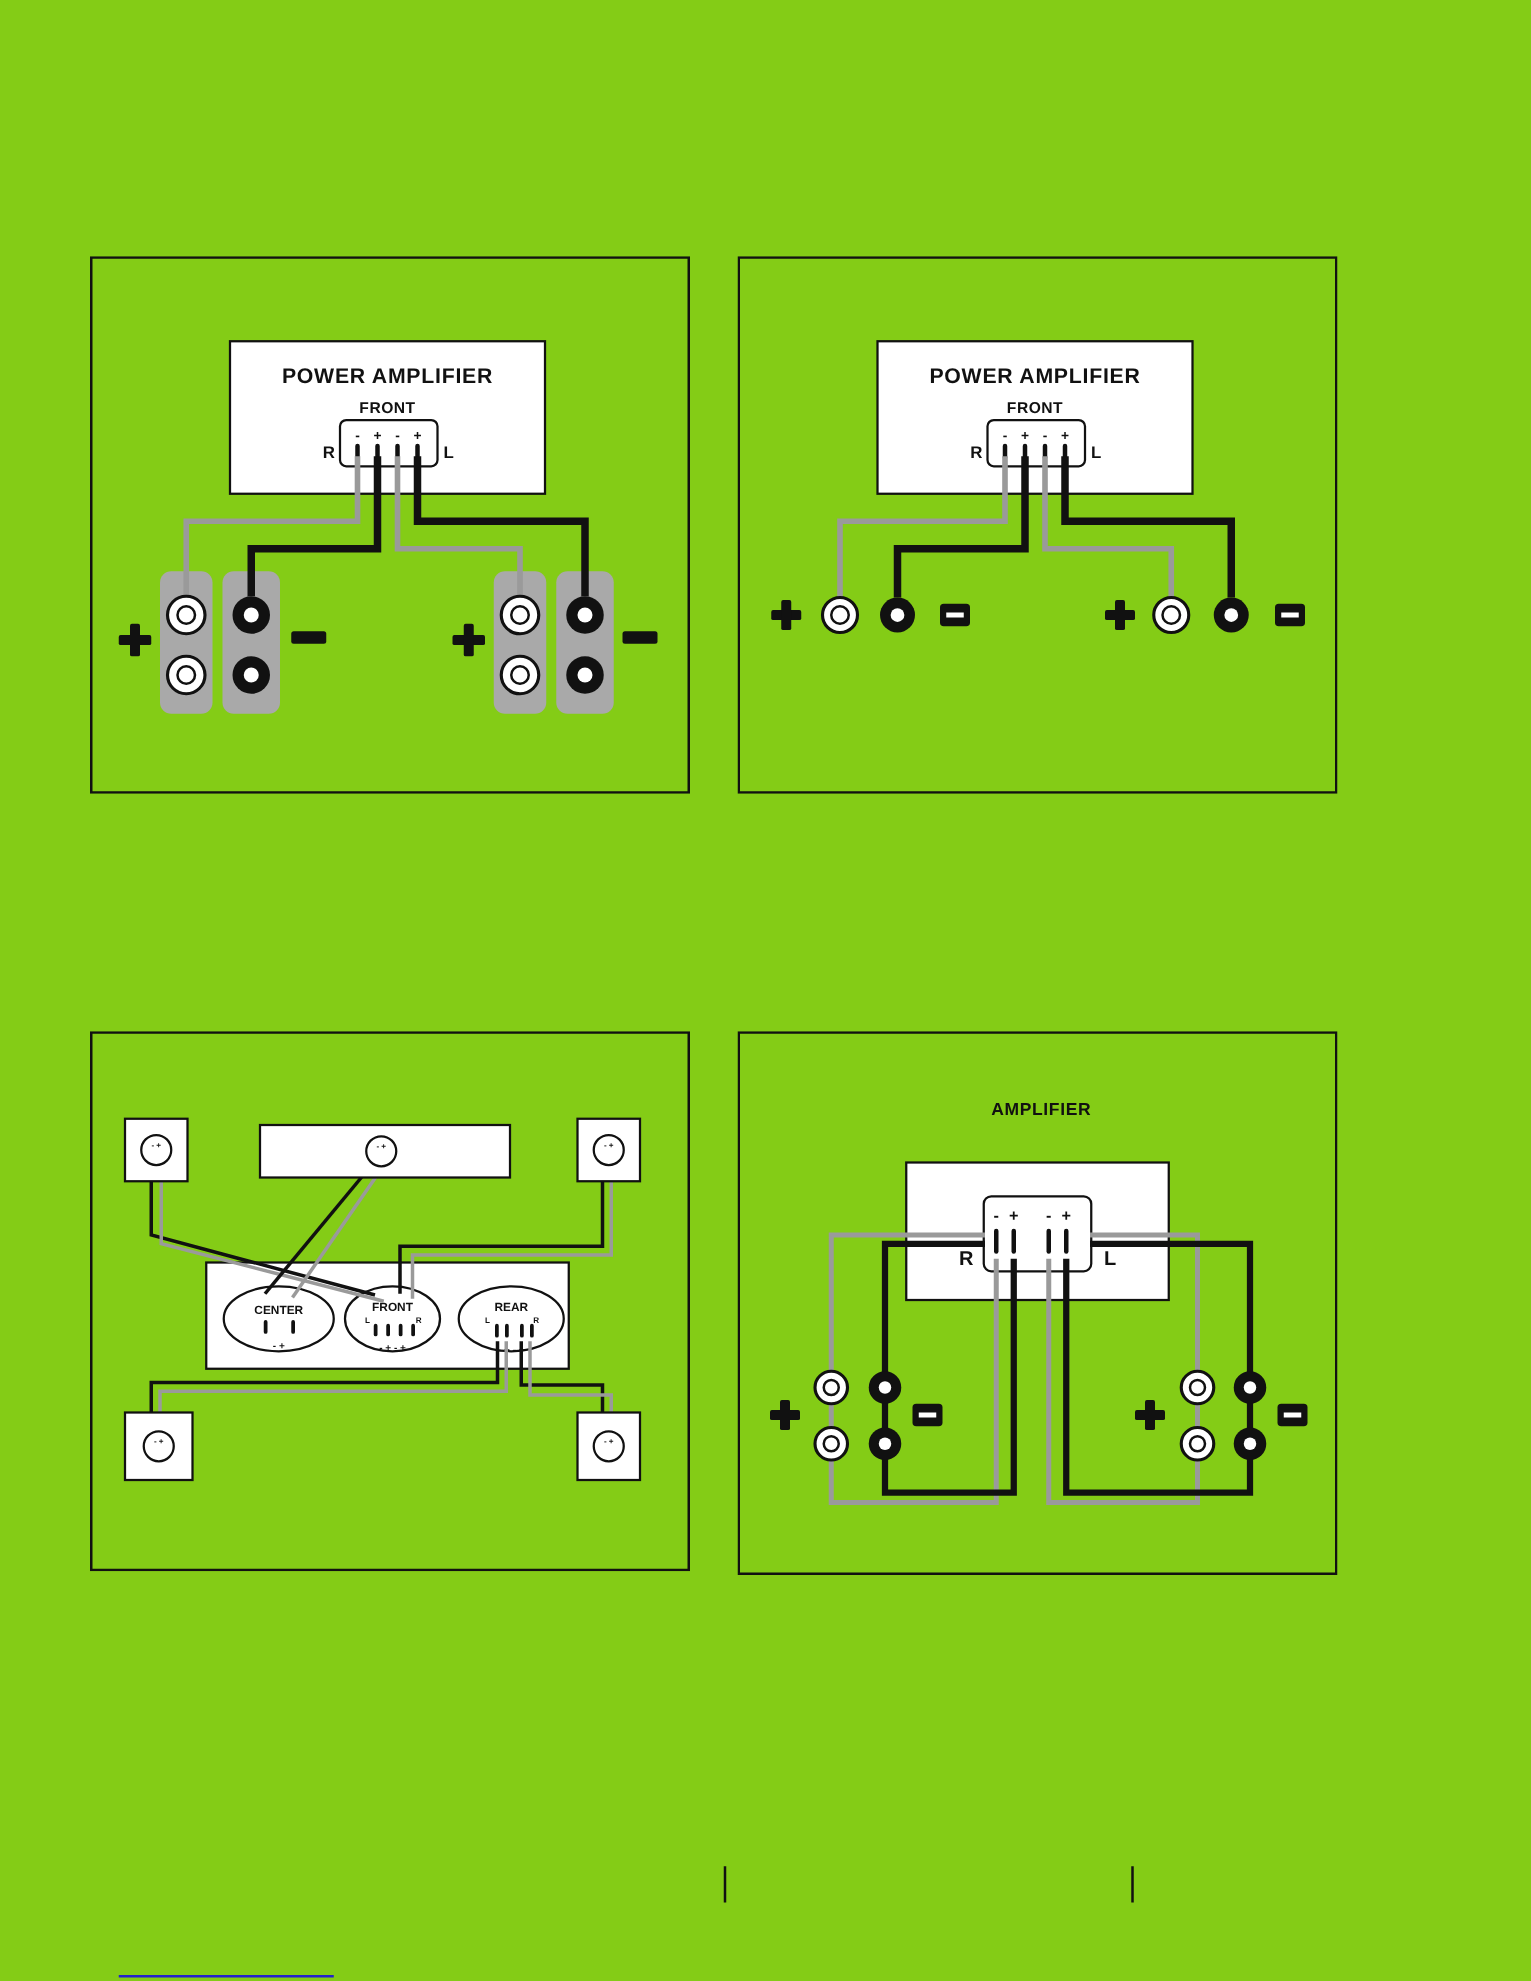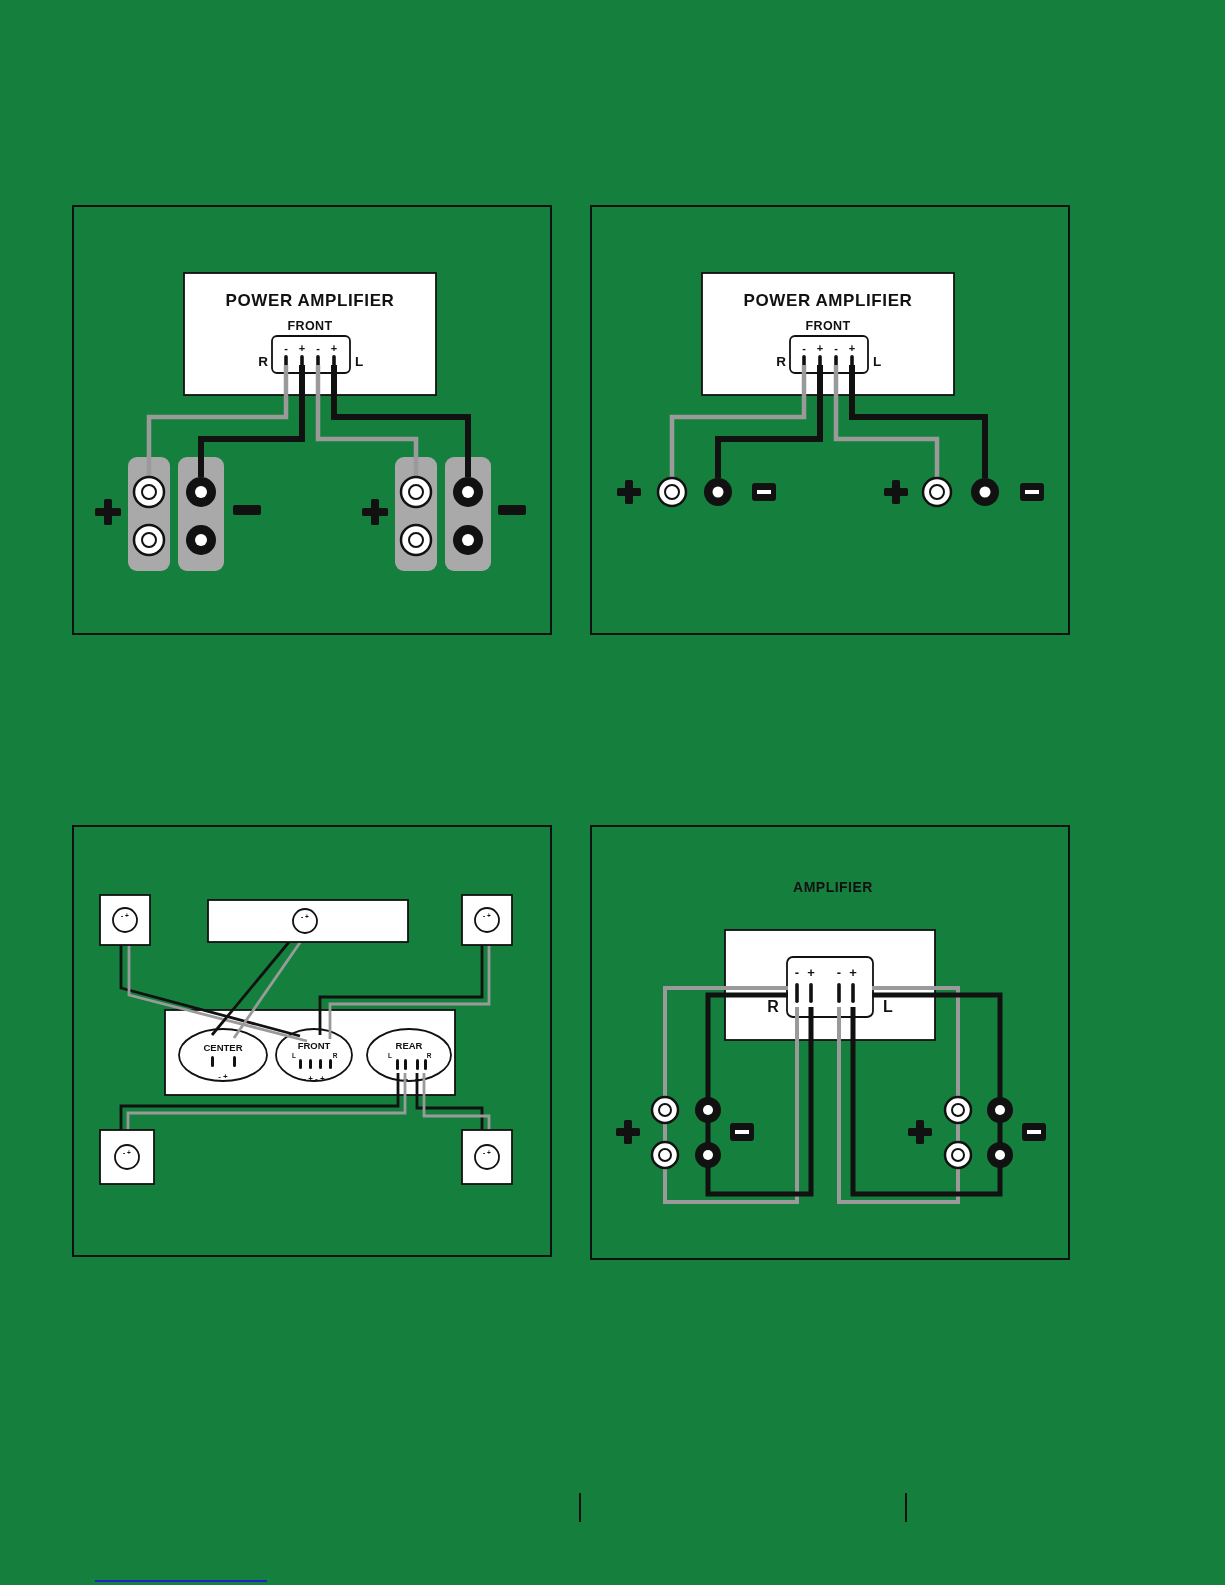--- a/index.html
+++ b/index.html
@@ -1,17 +1,17 @@
 <!DOCTYPE html>
 <html><head>
 <meta charset="utf-8">
 <style>
   html,body { margin:0; padding:0; background:#fff; }
   .page {
-    position:relative; width:1225px; height:1585px; background:#15803d;
+    position:relative; width:1225px; height:1585px; background:#84cc16;
     font-family:"Liberation Sans", sans-serif; overflow:hidden;
   }
   .panel { position:absolute; }
   svg text { font-family:"Liberation Sans", sans-serif; fill:#111; }
   .t-title  { font-size:17px; font-weight:bold; letter-spacing:.6px; }
   .t-sub    { font-size:12.5px; font-weight:bold; letter-spacing:.4px; }
   .t-mark   { font-size:11px; font-weight:bold; }
   .t-mark2  { font-size:13px; font-weight:bold; }
   .t-rl     { font-size:13.5px; font-weight:bold; }
   .t-rl2    { font-size:16px; font-weight:bold; }

